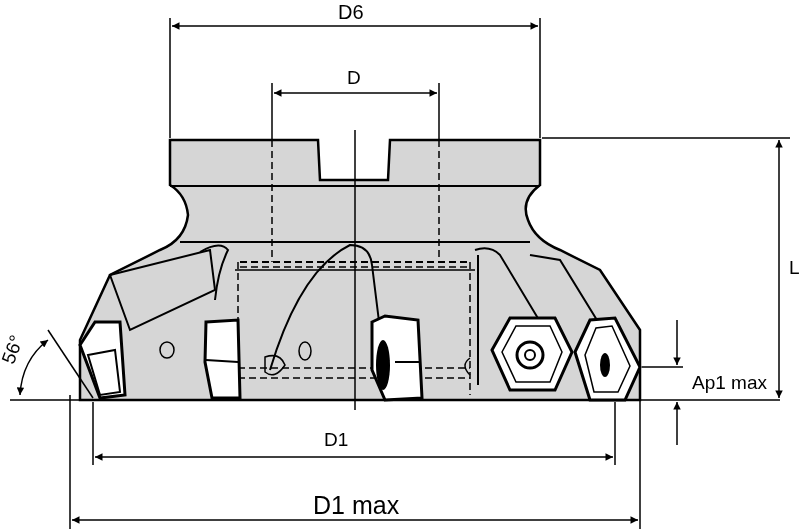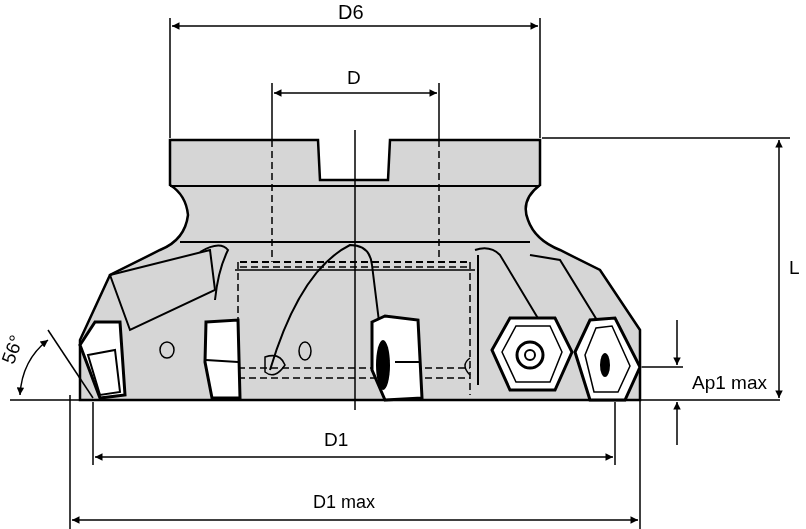--- a/index.html
+++ b/index.html
@@ -114,14 +114,14 @@
     <line x1="48" y1="330" x2="93" y2="398" stroke="#000" stroke-width="1.5"></line>
     <path d="M20,395 Q22,360 48,340" fill="none" stroke="#000" stroke-width="1.5" marker-start="url(#arr)" marker-end="url(#arr)"></path>
   </g>
 </svg>
 
 <div class="lbl" style="left:338px;top:2px;font-size:20px;">D6</div>
 <div class="lbl" style="left:347px;top:68px;font-size:19px;">D</div>
 <div class="lbl" style="left:789px;top:258px;font-size:19px;">L</div>
 <div class="lbl" style="left:664px;top:373px;font-size:19px;margin-left:28px;">Ap1 max</div>
 <div class="lbl" style="left:324px;top:430px;font-size:19px;">D1</div>
-<div class="lbl" style="left:313px;top:493px;font-size:18px;">D1 max</div>
+<div class="lbl" style="left:313px;top:493px;font-size:25px;">D1 max</div>
 <div class="lbl" style="left:-2px;top:340px;font-size:19px;transform:rotate(-70deg);transform-origin:center;">56°</div>
 
 </body></html>

